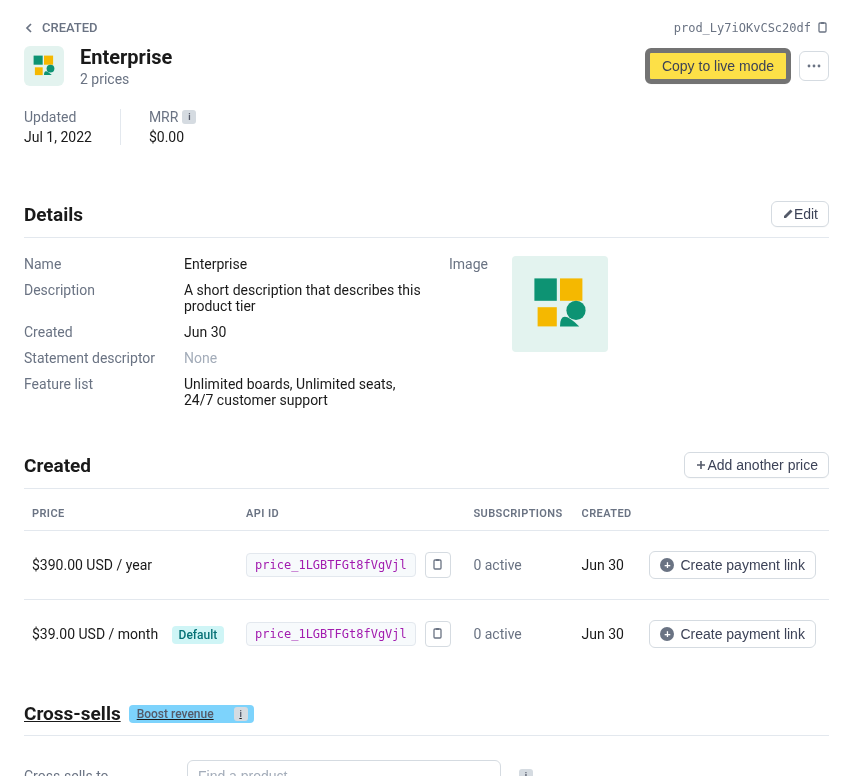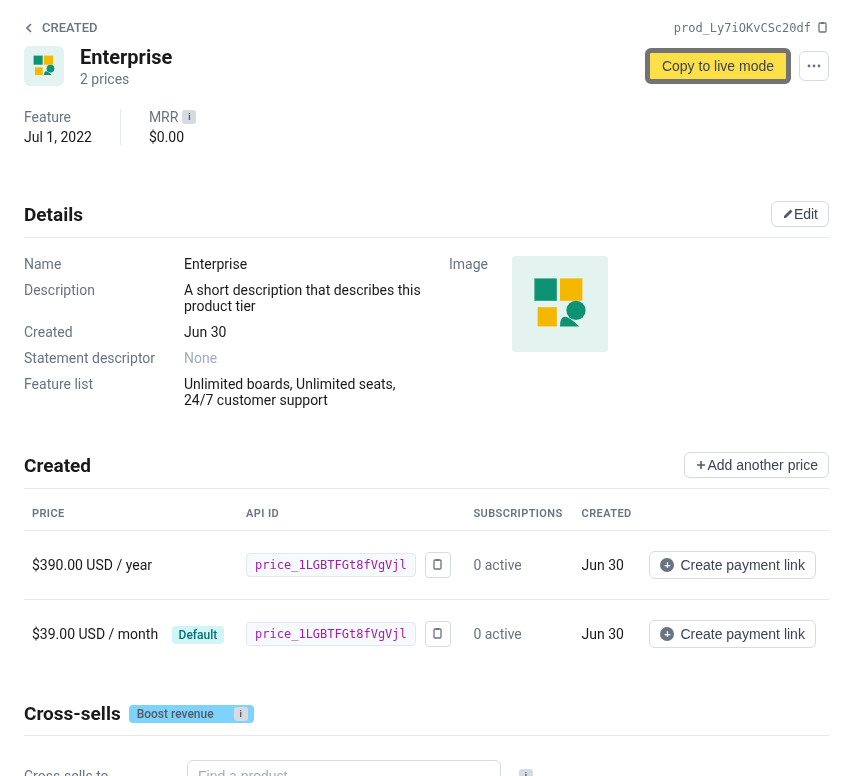--- a/index.html
+++ b/index.html
@@ -89,21 +89,21 @@
     .create-link-btn {
       background: #fff; border: 1px solid #d5dbe1; color: #3c4257;
       padding: 5px 10px; border-radius: 6px; font-size: 14px; cursor: pointer;
       display: inline-flex; align-items: center; gap: 6px;
     }
     .plus-circle {
       width: 14px; height: 14px; background: #6a7383; border-radius: 50%;
       display: inline-flex; align-items: center; justify-content: center;
       color: #fff; font-size: 11px; font-weight: bold; line-height: 1;
     }
-    .cross-title-row { display: flex; align-items: center; gap: 8px; }
+    .cross-title-row { display: flex; align-items: center; gap: 8px; text-decoration: underline; }
     .revenue-badge {
       background: #7dd3fc; color: #545a69; font-size: 12px; padding: 2px 6px 2px 8px;
       border-radius: 4px; display: inline-flex; align-items: center; gap: 20px; font-weight: 500;
     }
     .cross-sells-row { display: flex; align-items: center; gap: 18px; margin-top: 24px; }
     .cross-label { width: 145px; color: #6a7383; font-size: 14px; }
     .cross-input {
       width: 314px; padding: 7px 10px; border: 1px solid #d5dbe1; border-radius: 6px;
       font-size: 14px; color: #1a1a1a; box-shadow: 0 1px 0 rgba(0,0,0,0.02);
     }
@@ -153,21 +153,21 @@
           <circle cx="2" cy="2" r="1.4"></circle>
           <circle cx="7" cy="2" r="1.4"></circle>
           <circle cx="12" cy="2" r="1.4"></circle>
         </svg>
     </div>
   </div>
 </div>
 
 <div class="meta-row">
   <div class="meta-block">
-    <div class="meta-label">Feature</div>
+    <div class="meta-label">Updated</div>
     <div class="meta-value">Jul 1, 2022</div>
   </div>
   <div class="meta-block">
     <div class="meta-label">
       <span>MRR</span>
       <span class="info-badge">i</span>
     </div>
     <div class="meta-value">$0.00</div>
   </div>
 </div>

